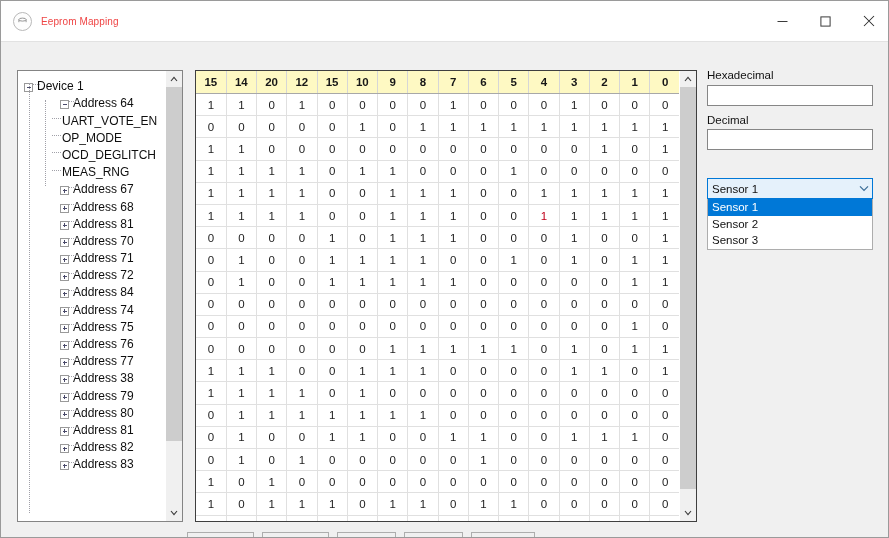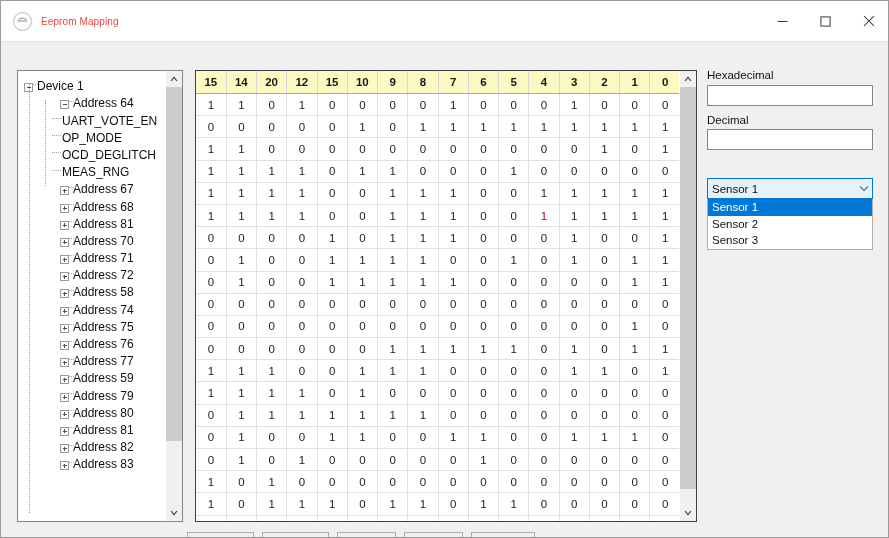--- a/index.html
+++ b/index.html
@@ -435,21 +435,21 @@
               <span class="lbl">Address 71</span>
             </div>
             <div class="tnode lvl1">
               <span class="expander plus"></span>
               <span class="dash" style="left: 31px; top: 50%;"></span>
               <span class="lbl">Address 72</span>
             </div>
             <div class="tnode lvl1">
               <span class="expander plus"></span>
               <span class="dash" style="left: 31px; top: 50%;"></span>
-              <span class="lbl">Address 58</span>
+              <span class="lbl">Address 84</span>
             </div>
             <div class="tnode lvl1">
               <span class="expander plus"></span>
               <span class="dash" style="left: 31px; top: 50%;"></span>
               <span class="lbl">Address 74</span>
             </div>
             <div class="tnode lvl1">
               <span class="expander plus"></span>
               <span class="dash" style="left: 31px; top: 50%;"></span>
               <span class="lbl">Address 75</span>
@@ -460,21 +460,21 @@
               <span class="lbl">Address 76</span>
             </div>
             <div class="tnode lvl1">
               <span class="expander plus"></span>
               <span class="dash" style="left: 31px; top: 50%;"></span>
               <span class="lbl">Address 77</span>
             </div>
             <div class="tnode lvl1">
               <span class="expander plus"></span>
               <span class="dash" style="left: 31px; top: 50%;"></span>
-              <span class="lbl">Address 59</span>
+              <span class="lbl">Address 38</span>
             </div>
             <div class="tnode lvl1">
               <span class="expander plus"></span>
               <span class="dash" style="left: 31px; top: 50%;"></span>
               <span class="lbl">Address 79</span>
             </div>
             <div class="tnode lvl1">
               <span class="expander plus"></span>
               <span class="dash" style="left: 31px; top: 50%;"></span>
               <span class="lbl">Address 80</span>

